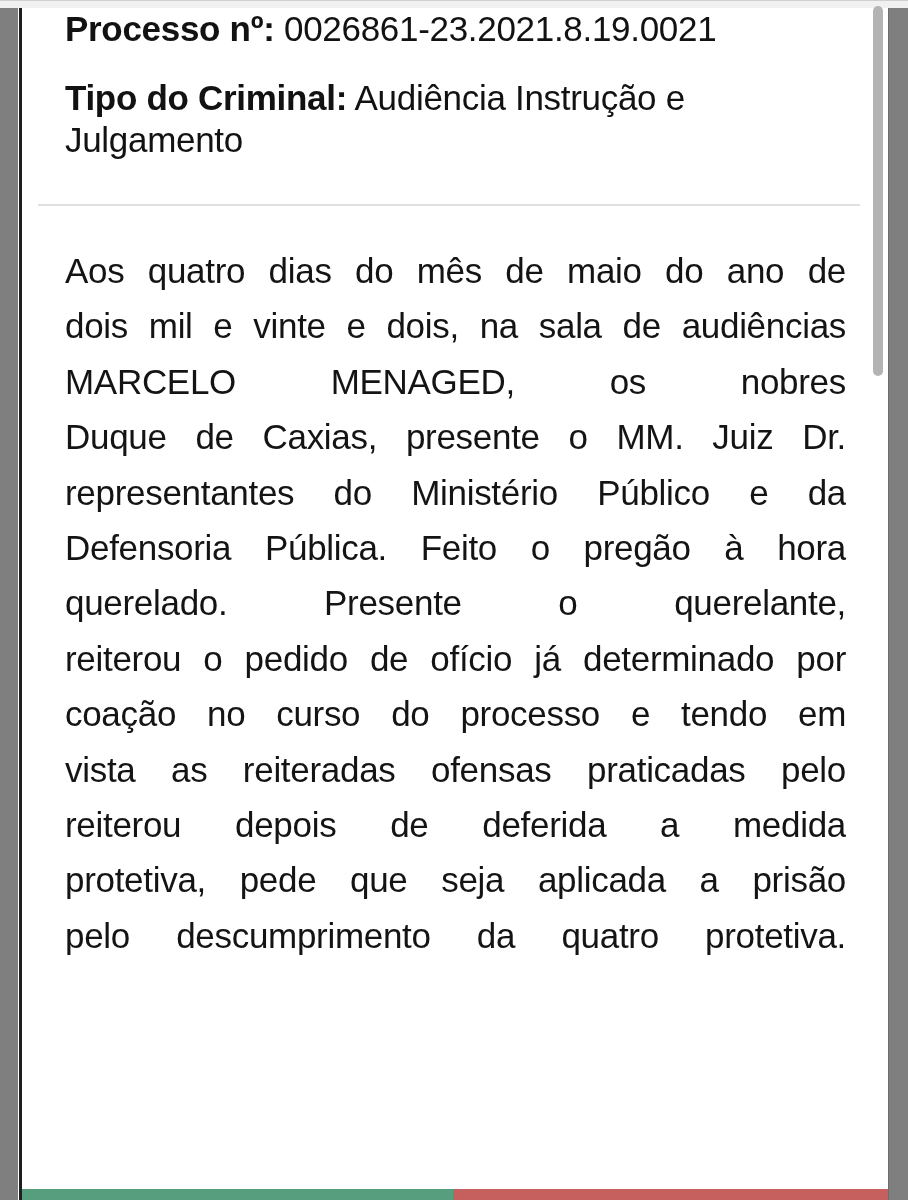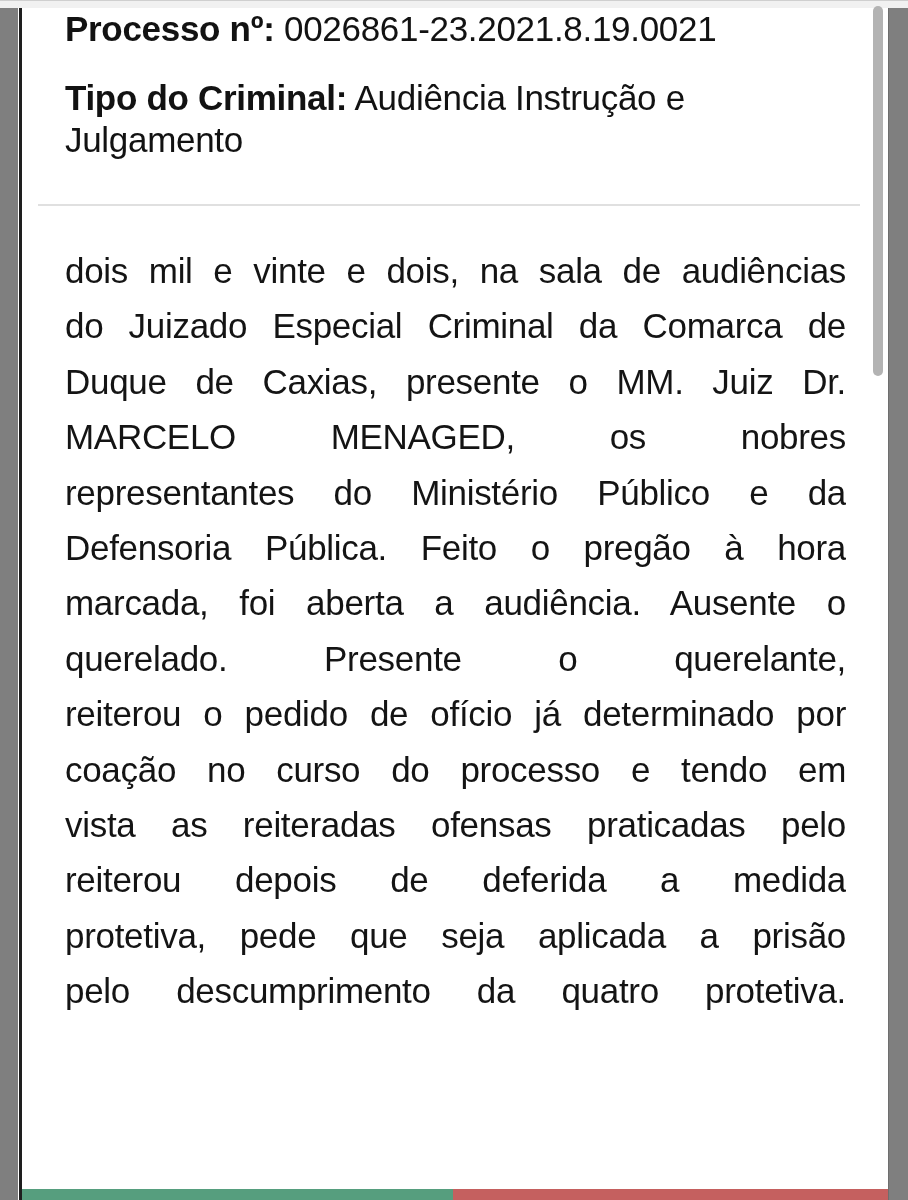--- a/index.html
+++ b/index.html
@@ -80,27 +80,26 @@
       </div>
 
       <div class="hdr-line hdr-movimento">
         <span class="hdr-label">Tipo do Criminal:</span>
         <span class="hdr-value">Audiência Instrução e Julgamento</span>
       </div>
 
       <div class="divider"></div>
 
       <div class="body-paragraph">
+          <div class="body-line">Aos quatro dias do mês de maio do ano de</div>
           <div class="body-line">dois mil e vinte e dois, na sala de audiências</div>
-          <div class="body-line">do Juizado Especial Criminal da Comarca de</div>
+          <div class="body-line">MARCELO MENAGED, os nobres</div>
           <div class="body-line">Duque de Caxias, presente o MM. Juiz Dr.</div>
-          <div class="body-line">MARCELO MENAGED, os nobres</div>
           <div class="body-line">representantes do Ministério Público e da</div>
           <div class="body-line">Defensoria Pública. Feito o pregão à hora</div>
-          <div class="body-line">marcada, foi aberta a audiência. Ausente o</div>
           <div class="body-line">querelado. Presente o querelante,</div>
           <div class="body-line">reiterou o pedido de ofício já determinado por</div>
           <div class="body-line">coação no curso do processo e tendo em</div>
           <div class="body-line">vista as reiteradas ofensas praticadas pelo</div>
           <div class="body-line">reiterou depois de deferida a medida</div>
           <div class="body-line">protetiva, pede que seja aplicada a prisão</div>
           <div class="body-line">pelo descumprimento da quatro protetiva.</div>
         </div>
     </div>
 

